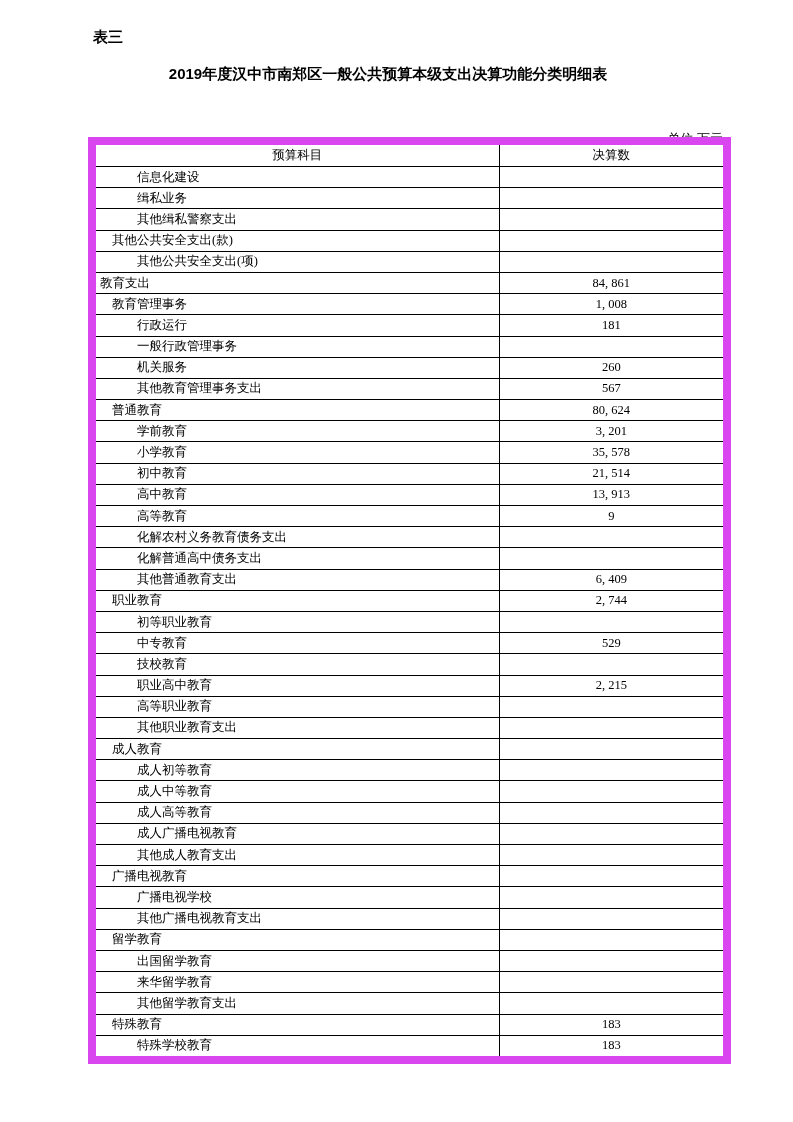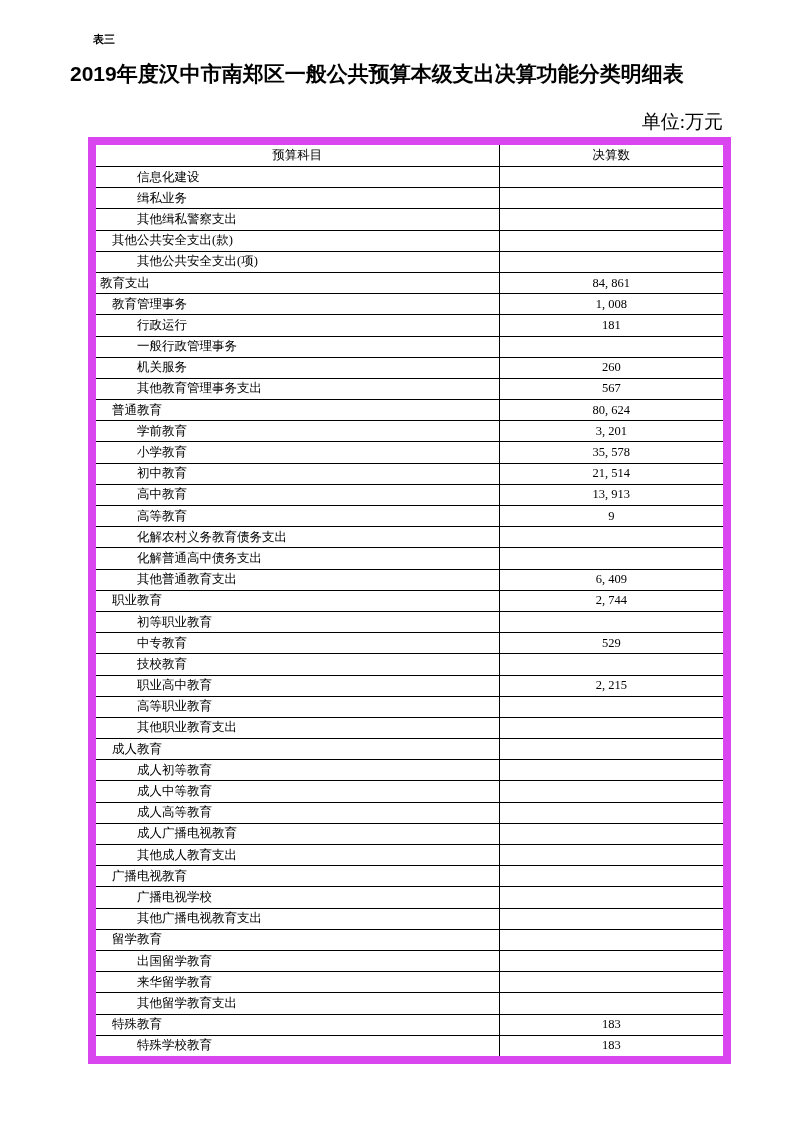--- a/index.html
+++ b/index.html
@@ -9,42 +9,43 @@
     height: 1122px;
     background: #ffffff;
     font-family: "Liberation Serif", "DejaVu Serif", serif;
     color: #000000;
     overflow: hidden;
   }
   .table-label {
     position: absolute;
     left: 93px;
     top: 29px;
-    font-family: Liberation Serif, serif;
+    font-family: Liberation Mono, monospace;
     font-weight: bold;
-    font-size: 11px;
+    font-size: 15px;
     line-height: 20px;
   }
   .doc-title {
     position: absolute;
-    left: 70px;
+    left: 58px;
     top: 60px;
     width: 660px;
+    text-align: center;
     font-family: "Liberation Sans", "DejaVu Sans", sans-serif;
     font-weight: bold;
-    font-size: 21px;
+    font-size: 15px;
     line-height: 28px;
     letter-spacing: 0px;
     white-space: nowrap;
   }
   .unit-note {
     position: absolute;
     right: 70px;
-    top: 113px;
-    font-size: 19px;
+    top: 130px;
+    font-size: 13px;
     line-height: 17px;
   }
   table.budget-table {
     position: absolute;
     left: 88px;
     top: 137px;
     width: 635px;
     border-collapse: collapse;
     table-layout: fixed;
     border: 8px solid #d946ef;

